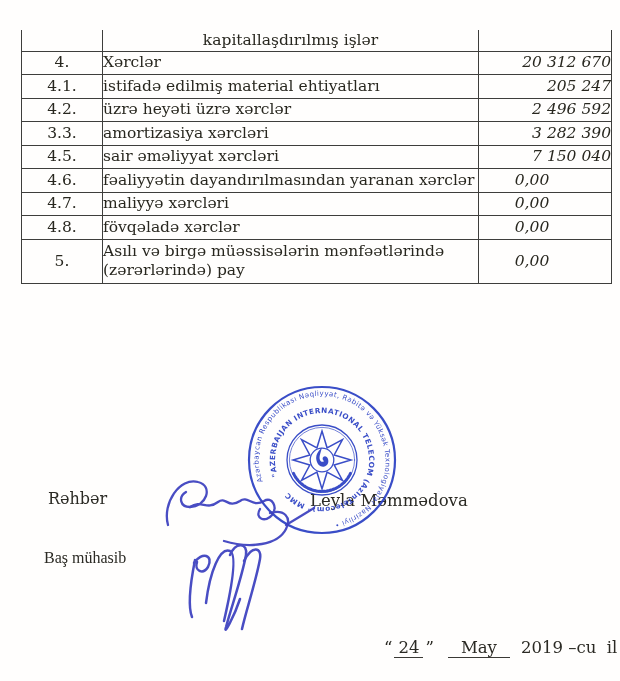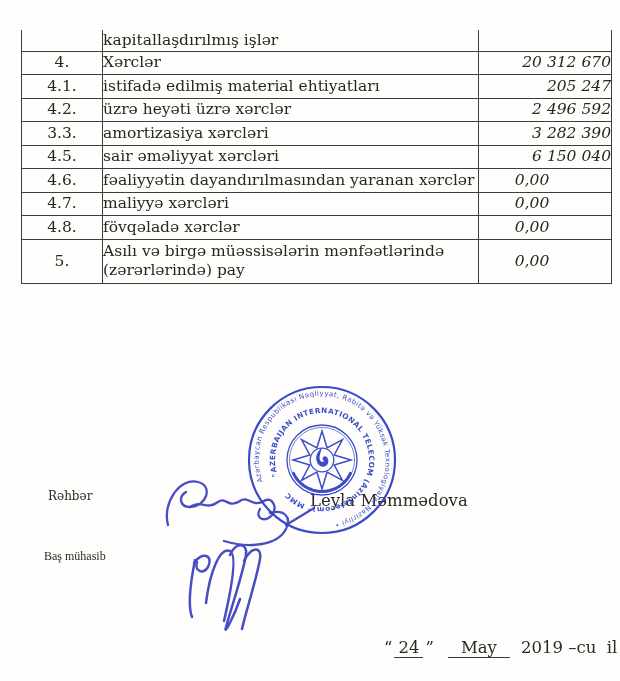--- a/index.html
+++ b/index.html
@@ -13,29 +13,29 @@
     position:absolute;left:21px;top:30px;width:590px;
     border-collapse:collapse;table-layout:fixed;
   }
   table.fin td{
     border:1.5px solid #3e3e3c;
     font-size:15.5px;line-height:19px;
     vertical-align:middle;padding:0;
     color:#28271f;
   }
   table.fin tr{height:23.5px;}
-  table.fin tr:first-child{height:21px;}
+  table.fin tr:first-child{height:21px;text-align:center;}
   table.fin tr:first-child td{border-top:none;}
   table.fin tr:last-child{height:44px;}
   td.c-num{text-align:center;padding-right:22px;}
   td.c-label{padding-left:10px;padding-right:4px;}
   td.c-val{text-align:right;padding-right:13px;font-style:italic;}
   td.c-val.center{text-align:center;padding-right:26px;}
   
-  .sig-label{position:absolute;font-size:12px;color:#2b2a24;}
+  .sig-label{position:absolute;font-size:16px;color:#2b2a24;}
   .sig-name{position:absolute;font-size:16.5px;color:#2b2a24;}
   #label-director{left:48px;top:489px;}
   #name-director{left:310px;top:491px;}
   #label-accountant{left:44px;top:549px;font-family:Liberation Serif, serif;}
   #name-accountant{left:313px;top:551px;}
   
   .stamp{position:absolute;left:246px;top:384px;width:152px;height:152px;opacity:.92;}
   .inks{position:absolute;left:140px;top:455px;width:200px;height:210px;}
   
   .date-line{
@@ -80,21 +80,21 @@
           <td class="c-val">2 496 592</td>
         </tr>
         <tr>
           <td class="c-num">3.3.</td>
           <td class="c-label">amortizasiya xərcləri</td>
           <td class="c-val">3 282 390</td>
         </tr>
         <tr>
           <td class="c-num">4.5.</td>
           <td class="c-label">sair əməliyyat xərcləri</td>
-          <td class="c-val">6 150 040</td>
+          <td class="c-val">7 150 040</td>
         </tr>
         <tr>
           <td class="c-num">4.6.</td>
           <td class="c-label">fəaliyyətin dayandırılmasından yaranan xərclər</td>
           <td class="c-val center">0,00</td>
         </tr>
         <tr>
           <td class="c-num">4.7.</td>
           <td class="c-label">maliyyə xərcləri</td>
           <td class="c-val center">0,00</td>

